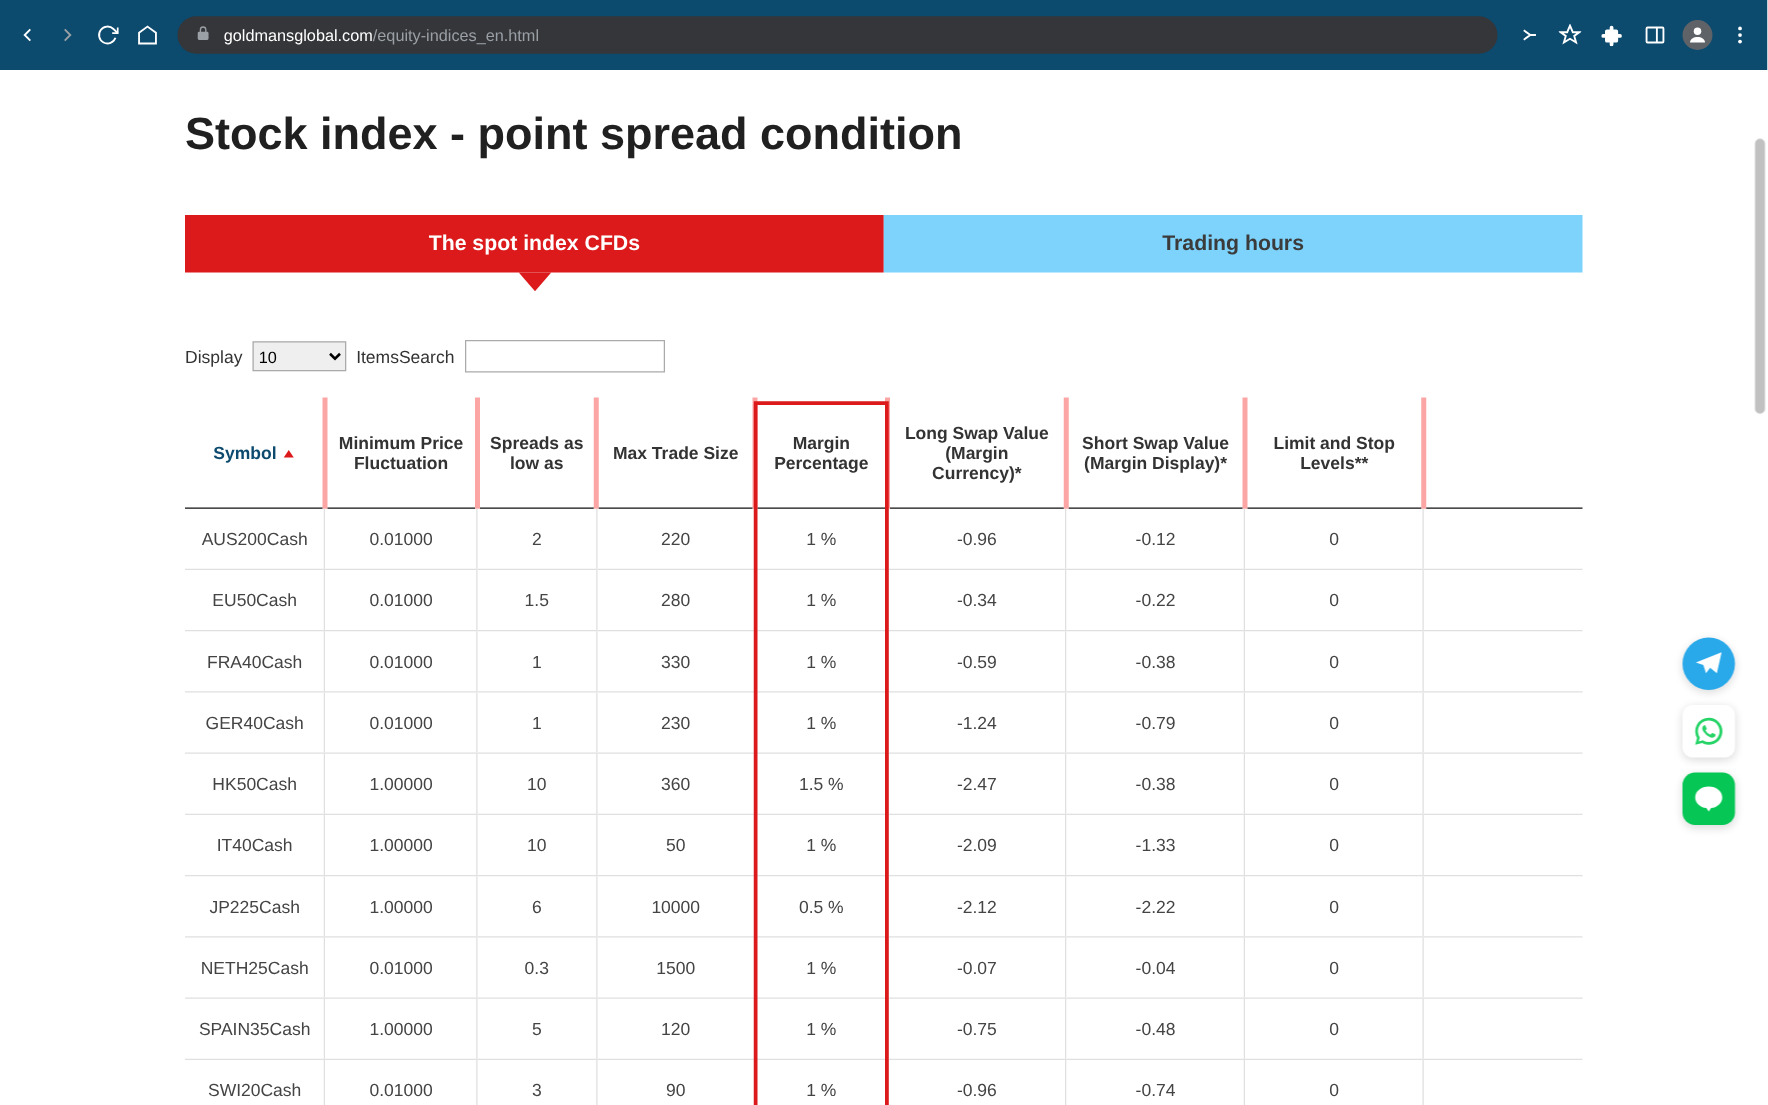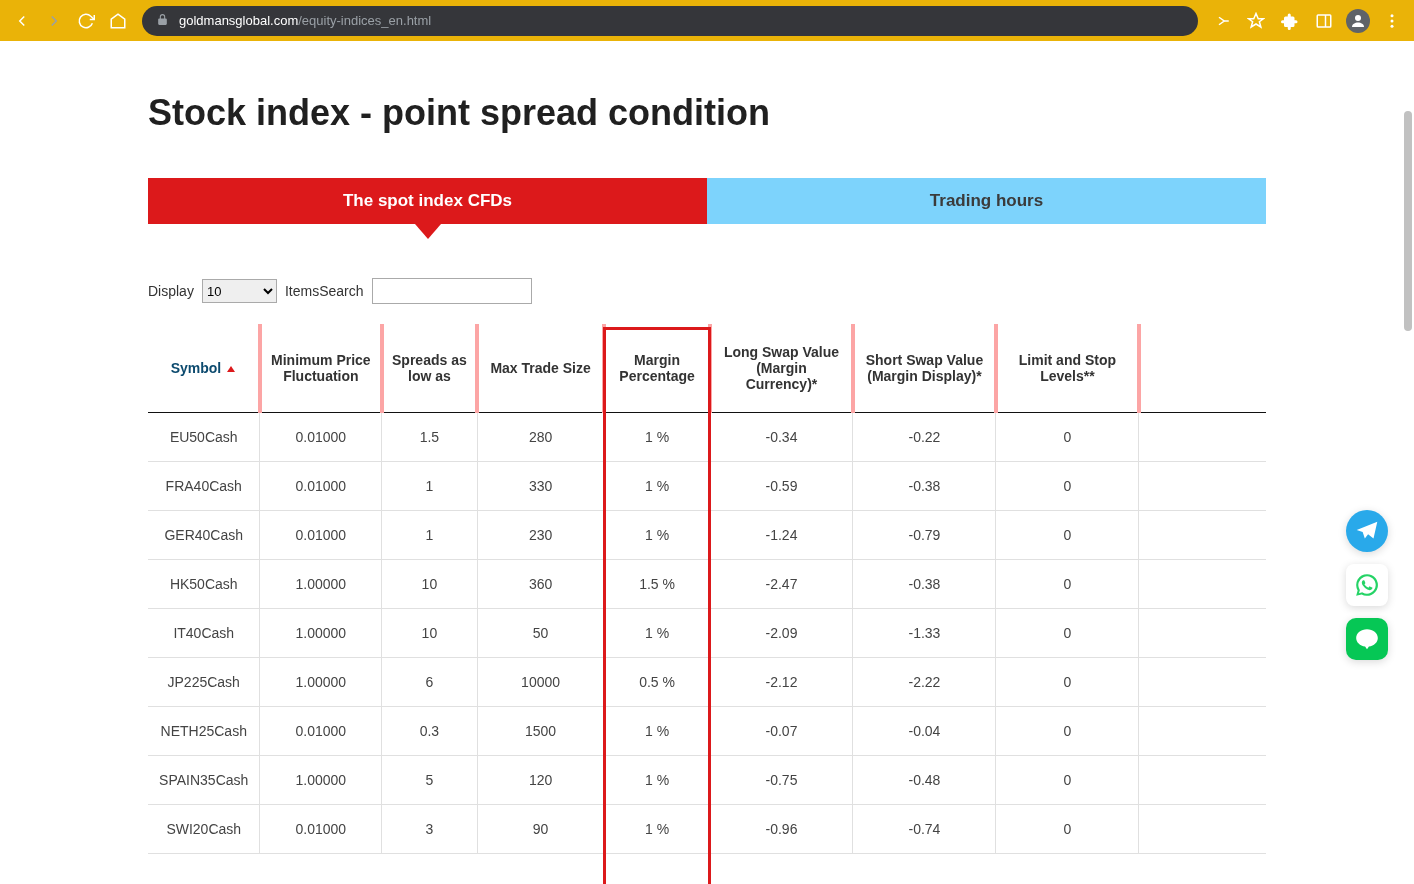--- a/index.html
+++ b/index.html
@@ -1,33 +1,33 @@
 <!DOCTYPE html>
 <html><head>
 <meta charset="utf-8">
 <style>
 * { margin: 0; padding: 0; box-sizing: border-box; }
 body { font-family: Arial, Helvetica, sans-serif; background: #fff; color: #333; }
 
 
-.browser-bar { background: #eab308; height: 41px; display: flex; align-items: center; padding: 0 8px; gap: 4px; }
+.browser-bar { background: #0c4a6e; height: 56px; display: flex; align-items: center; padding: 0 8px; gap: 4px; }
 .nav-btn { width: 28px; height: 28px; display: flex; align-items: center; justify-content: center; color: #9aa0a6; cursor: pointer; border-radius: 50%; }
 .nav-btn.enabled { color: #fff; }
 .nav-btn svg { width: 18px; height: 18px; }
 .url-bar { flex: 1; background: #35363a; border-radius: 20px; height: 30px; display: flex; align-items: center; padding: 0 14px; margin: 0 6px; font-size: 13px; color: #e8eaed; gap: 10px; }
 .url-bar .lock { color: #9aa0a6; }
 .url-text { color: #9aa0a6; }
 .url-text .domain { color: #fff; }
 .bar-right { display: flex; align-items: center; gap: 6px; }
 .bar-right .nav-btn { color: #fff; }
 .avatar { width: 24px; height: 24px; border-radius: 50%; background: #5f6368; display:flex; align-items:center; justify-content:center;}
 
 .page { width: 1118px; margin: 0 auto; padding-top: 30px; }
 
-.page-title { font-size: 36px; font-weight: 700; color: #202020; margin-bottom: 44px; margin-top: 21px; }
+.page-title { font-size: 36px; font-weight: 700; color: #202020; margin-bottom: 44px; }
 
 
 .tabs { display: flex; margin-bottom: 54px; }
 .tab { flex: 1; height: 46px; display: flex; align-items: center; justify-content: center; font-size: 17px; font-weight: 700; cursor: pointer; position: relative; }
 .tab.active { background: #dc191b; color: #fff; }
 .tab.inactive { background: #7dd3fc; color: #3b3b3b; }
 .tab.active::after { content: ""; position: absolute; bottom: -15px; left: 50%; transform: translateX(-50%); border-left: 13px solid transparent; border-right: 13px solid transparent; border-top: 15px solid #dc191b; }
 
 
 .controls { display: flex; align-items: center; font-size: 14px; color: #333; margin-bottom: 20px; }
@@ -178,20 +178,31 @@
           <th>Max Trade Size</th>
           <th>Margin Percentage</th>
           <th>Long Swap Value (Margin Currency)*</th>
           <th>Short Swap Value (Margin Display)*</th>
           <th>Limit and Stop Levels**</th>
           <th></th>
         </tr>
       </thead>
       <tbody id="tbody">
             <tr>
+              <td>AUS200Cash</td>
+              <td>0.01000</td>
+              <td>2</td>
+              <td>220</td>
+              <td>1 %</td>
+              <td>-0.96</td>
+              <td>-0.12</td>
+              <td>0</td>
+              <td></td>
+            </tr>
+            <tr>
               <td>EU50Cash</td>
               <td>0.01000</td>
               <td>1.5</td>
               <td>280</td>
               <td>1 %</td>
               <td>-0.34</td>
               <td>-0.22</td>
               <td>0</td>
               <td></td>
             </tr>

